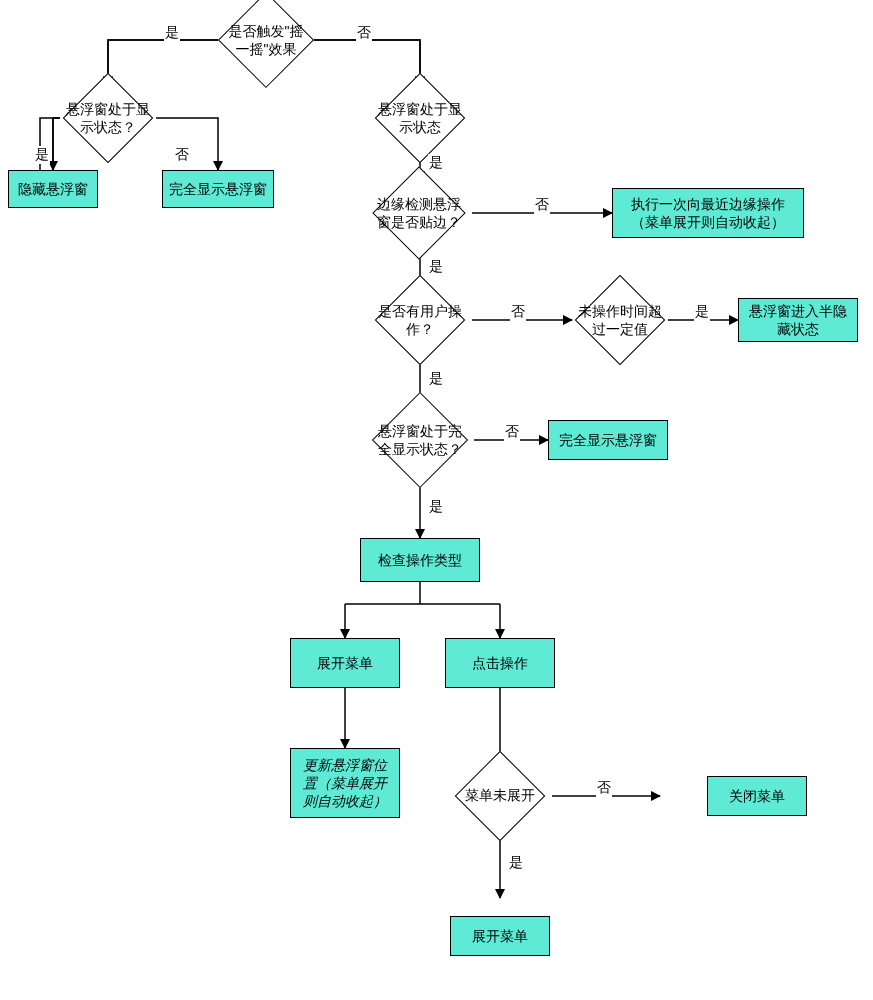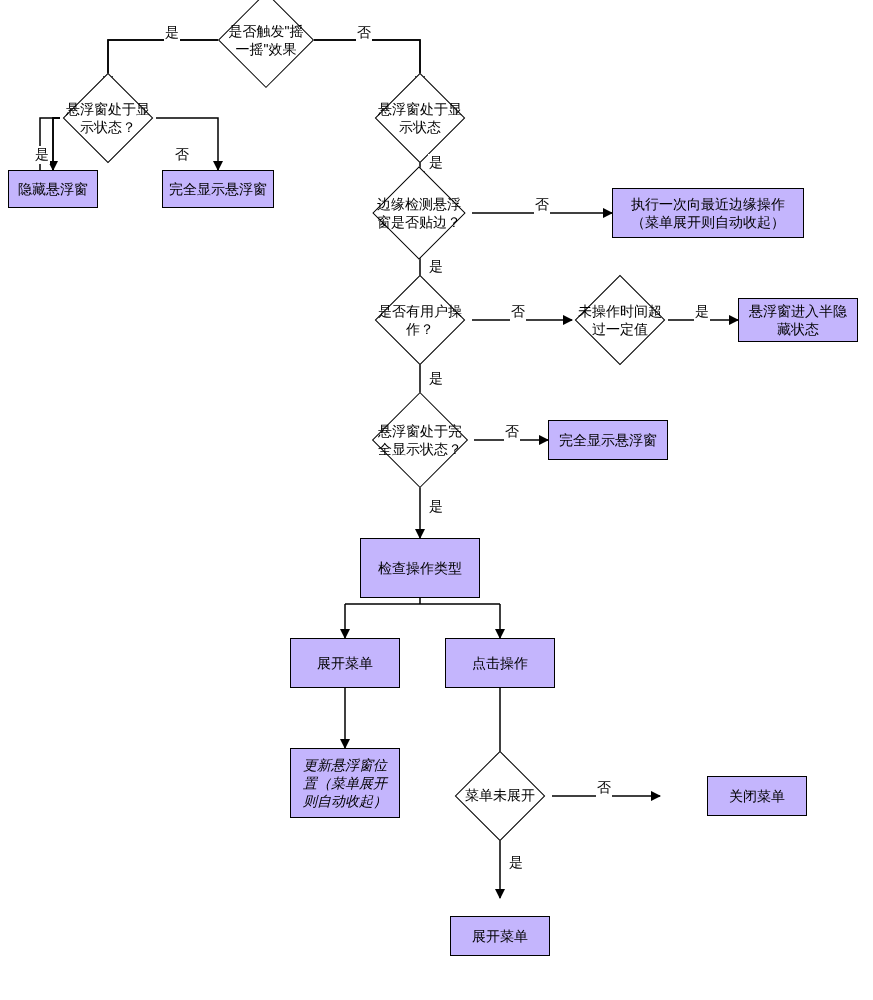--- a/index.html
+++ b/index.html
@@ -29,21 +29,21 @@
     left: 50%;
     transform: translate(-50%, -50%) rotate(-45deg);
     text-align: center;
     line-height: 1.25;
     white-space: nowrap;
   }
   
   .rect {
     position: absolute;
     border: 1.5px solid #000;
-    background: #c4b5fd;
+    background: #5eead4;
     display: flex;
     align-items: center;
     justify-content: center;
     text-align: center;
     line-height: 1.3;
     padding: 4px 6px;
   }
   
   .lbl {
     position: absolute;
@@ -166,21 +166,21 @@
 </div>
 <div class="rect" style="left:612px; top:188px; width:192px; height:50px;">
   <span>执行一次向最近边缘操作<br>（菜单展开则自动收起）</span>
 </div>
 <div class="rect" style="left:738px; top:298px; width:120px; height:44px;">
   <span>悬浮窗进入半隐<br>藏状态</span>
 </div>
 <div class="rect" style="left:548px; top:420px; width:120px; height:40px;">
   <span>完全显示悬浮窗</span>
 </div>
-<div class="rect" style="left:360px; top:538px; width:120px; height:60px;text-align:center;">
+<div class="rect" style="left:360px; top:538px; width:120px; height:44px;text-align:center;">
   <span>检查操作类型</span>
 </div>
 <div class="rect" style="left:290px; top:638px; width:110px; height:50px;">
   <span>展开菜单</span>
 </div>
 <div class="rect" style="left:445px; top:638px; width:110px; height:50px;">
   <span>点击操作</span>
 </div>
 <div class="rect" style="left:290px; top:748px; width:110px; height:70px;font-style:italic;">
   <span>更新悬浮窗位<br>置（菜单展开<br>则自动收起）</span>

